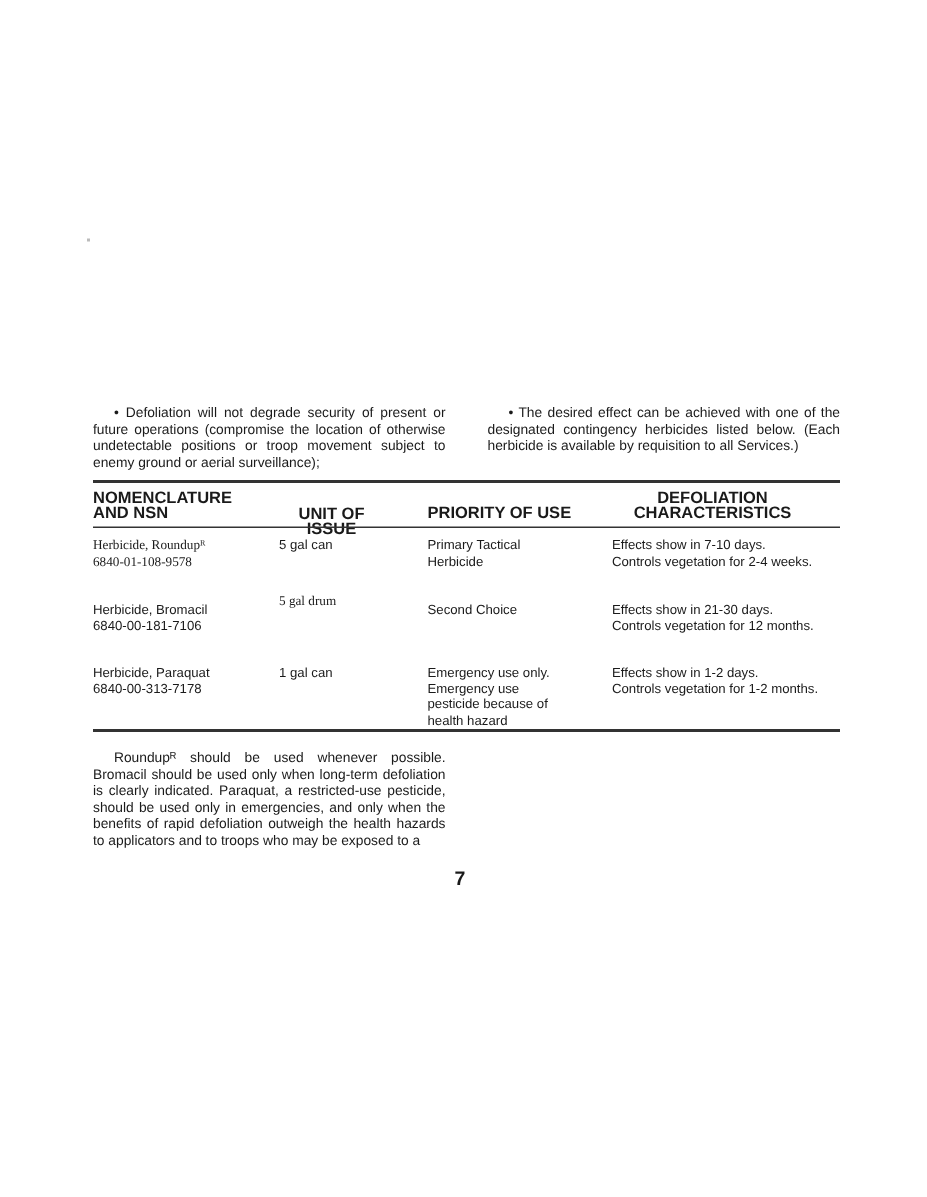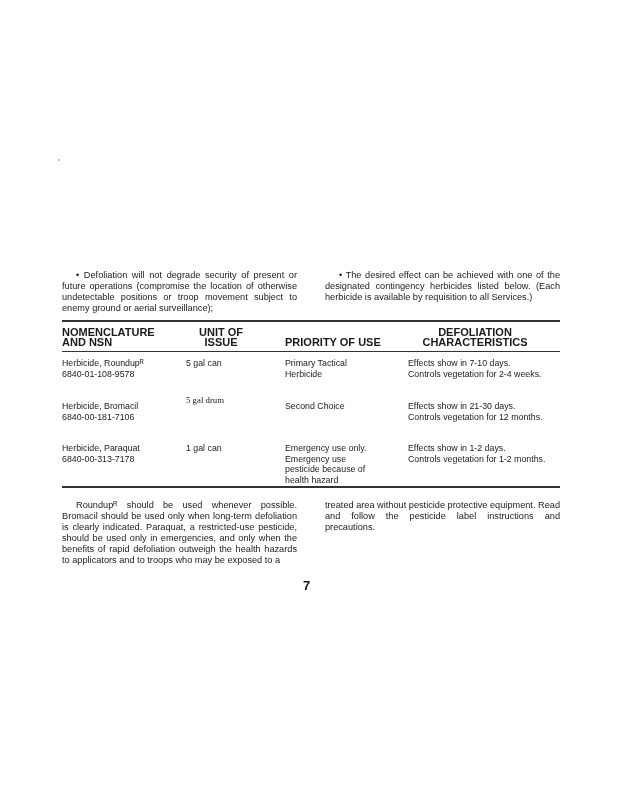--- a/index.html
+++ b/index.html
@@ -40,35 +40,35 @@
 <div class="col col-right-top">
   <p>• The desired effect can be achieved with one of the designated contingency herbicides listed below. (Each herbicide is available by requisition to all Services.)</p>
 </div>
 
 <div class="rule rule-top"></div>
 
 <div class="th c1" style="top:327px;">
   <div>NOMENCLATURE</div>
   <div>AND NSN</div>
 </div>
-<div class="th c2 center" style="top:327px; width:70px;">
+<div class="th c2 center" style="top:338px; width:70px;">
   <div>UNIT OF</div>
   <div>ISSUE</div>
 </div>
 <div class="th c3" style="top:337px;">
   <div>PRIORITY OF USE</div>
 </div>
 <div class="th c4 center" style="top:327px; left:405px; width:140px;">
   <div>DEFOLIATION</div>
   <div>CHARACTERISTICS</div>
 </div>
 
 <div class="rule rule-head"></div>
 
-<div class="td c1" style="top:358px;">
+<div class="td c1" style="top:358px;font-family:Liberation Serif, serif;">
   <div>Herbicide, Roundupᴿ</div>
   <div>6840-01-108-9578</div>
 </div>
 <div class="td c2" style="top:358px;">5 gal can</div>
 <div class="td c3" style="top:358px;">
   <div>Primary Tactical</div>
   <div>Herbicide</div>
 </div>
 <div class="td c4" style="top:358px;">
   <div>Effects show in 7-10 days.</div>
@@ -103,17 +103,16 @@
   <div>Effects show in 1-2 days.</div>
   <div>Controls vegetation for 1-2 months.</div>
 </div>
 
 <div class="rule rule-bottom"></div>
 
 <div class="col col-left-bot">
   <p>Roundupᴿ should be used whenever possible. Bromacil should be used only when long-term defoliation is clearly indicated. Paraquat, a restricted-use pesticide, should be used only in emergencies, and only when the benefits of rapid defoliation outweigh the health hazards to applicators and to troops who may be exposed to a</p>
 </div>
 <div class="col col-right-bot">
-  <p class="noindent">treated area without pesticide protective equipment. Read and follow the pesticide label instructions and precautions.</p>
   <div class="gap"></div>
 </div>
 
 <div class="page-num">7</div>
 
 </body></html>

